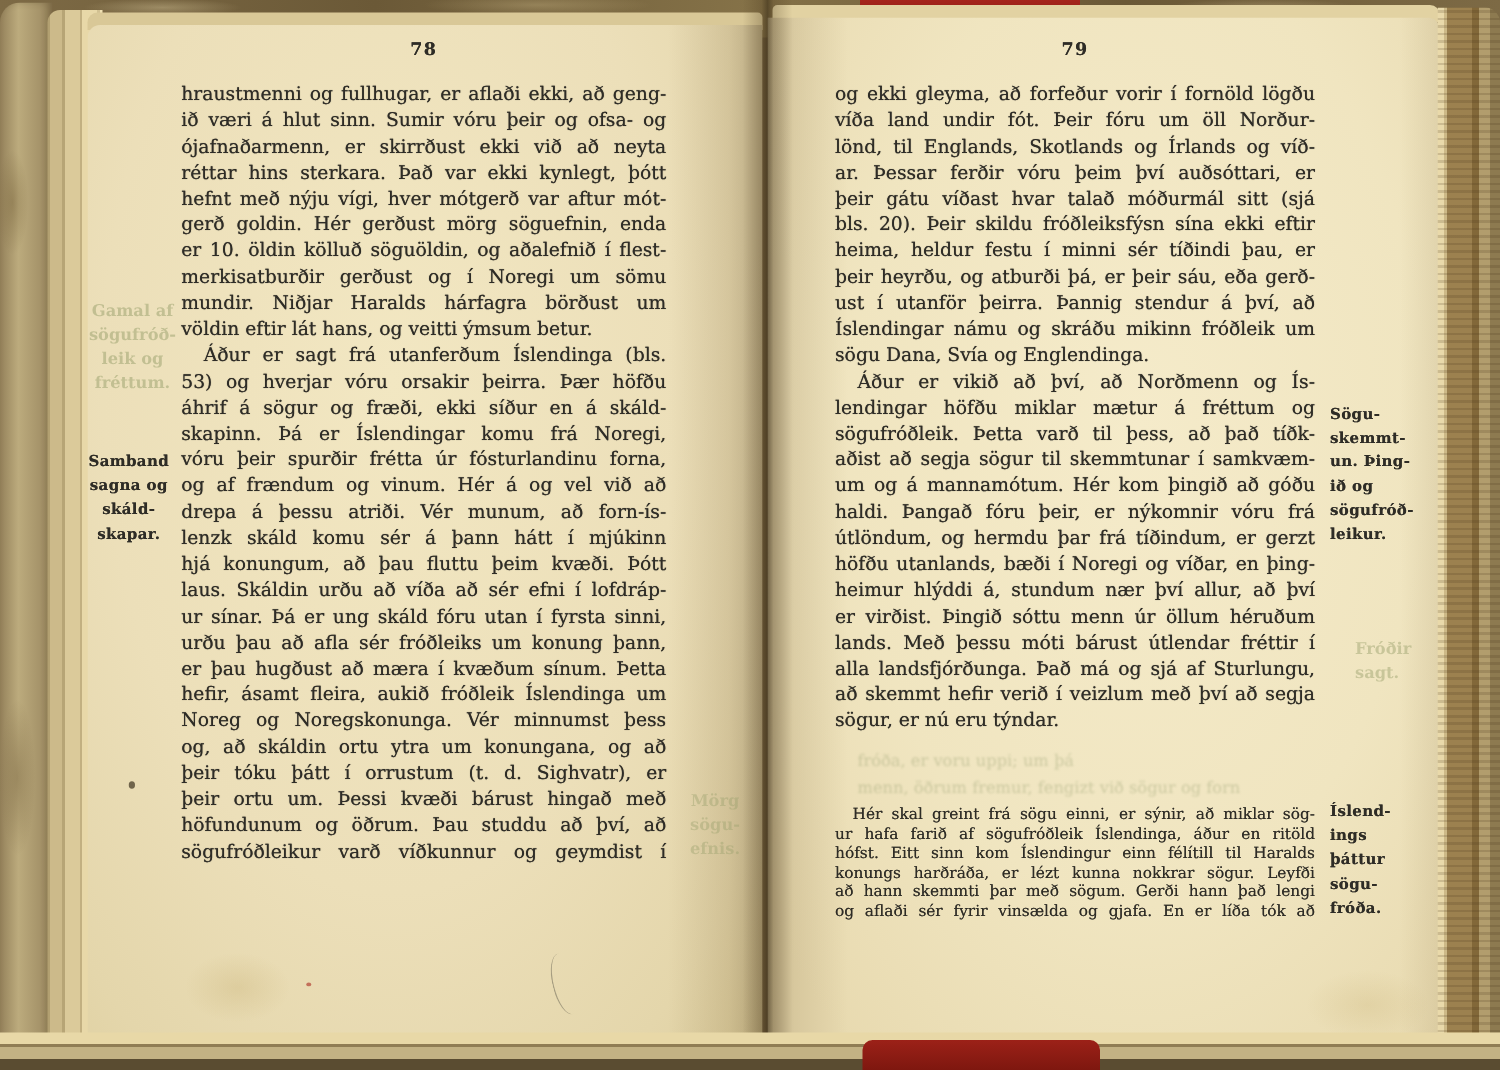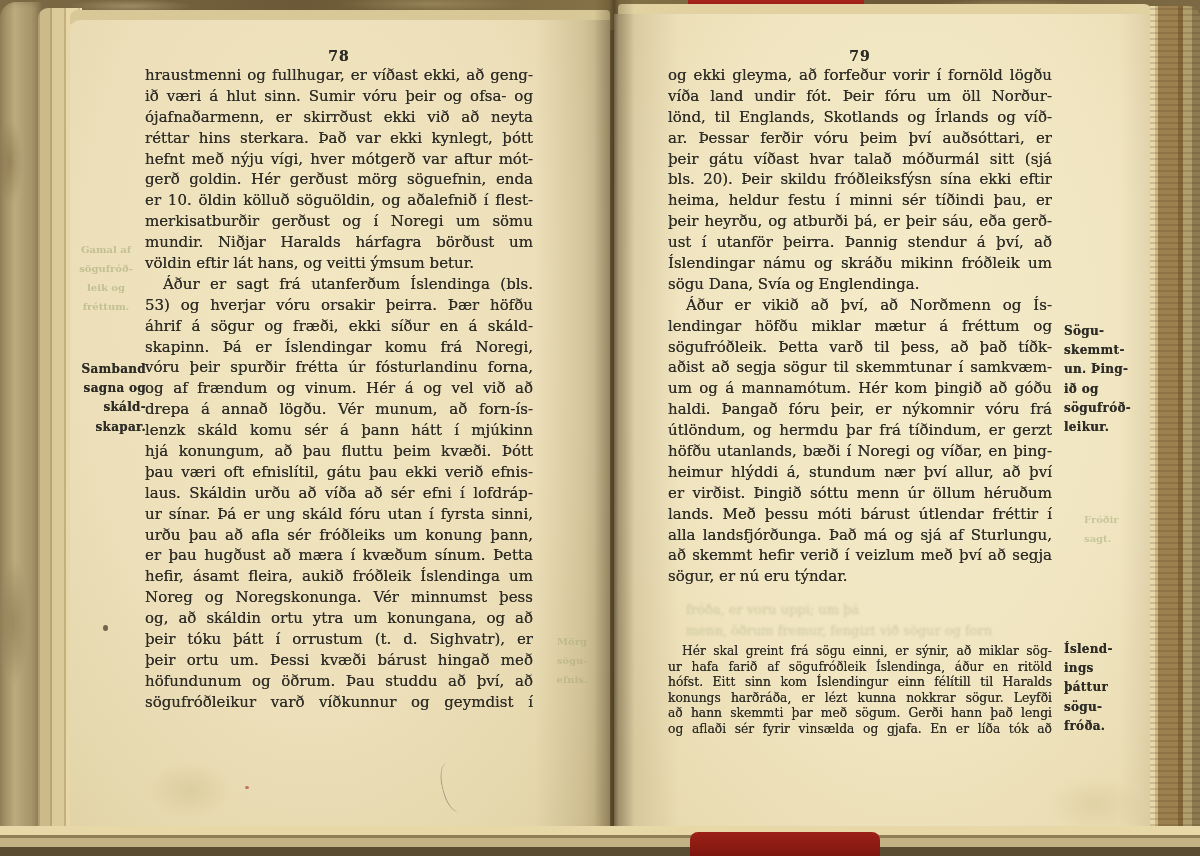--- a/index.html
+++ b/index.html
@@ -43,37 +43,37 @@
     linear-gradient(90deg, rgba(80,62,32,0), rgba(80,62,32,.30) 38%, rgba(52,39,18,.55) 50%,
       rgba(80,62,32,.28) 62%, rgba(80,62,32,0));}
   .bottom-strips{left:0;top:826px;width:1200px;height:30px;background:
     linear-gradient(#e8d8a7 0 9px,#907d54 9px 12px,#c3b284 12px 21px,#5a4c31 21px 30px);}
   .spine-red-bottom{left:690px;top:832px;width:190px;height:24px;border-radius:8px 8px 0 0;
     background:linear-gradient(#9c2118,#7e170f);}
 
   
   .ink{color:#2e2c26;}
   .pageno{font-size:14px;font-weight:bold;text-align:center;letter-spacing:1px;
-    text-shadow:0 0 .5px rgba(46,44,38,.8);margin-top:16px;}
+    text-shadow:0 0 .5px rgba(46,44,38,.8);}
   .body-text>div{height:20.9px;line-height:20.9px;font-size:15px;
     text-align:justify;text-align-last:justify;
     text-shadow:0 0 .6px rgba(46,44,38,.85);}
   .small-text>div{height:15.6px;line-height:15.6px;font-size:12.3px;
     text-align:justify;text-align-last:justify;
     text-shadow:0 0 .5px rgba(46,44,38,.8);}
   .body-text>div.noj,.small-text>div.noj{text-align:left;text-align-last:left;}
   .body-text>div.ind{text-indent:18px;}
   .small-text>div.ind{text-indent:14px;}
   .mnote>div{font-size:12px;line-height:19.2px;font-weight:bold;letter-spacing:.3px;
     text-shadow:0 0 .4px rgba(46,44,38,.8);}
   .mnote.center{text-align:center;}
 
   
   .ghost{color:#99a06c;font-weight:bold;filter:blur(.6px);}
-  .ghost>div{font-size:10px;line-height:19px;}
+  .ghost>div{font-size:13px;line-height:19px;}
   .ghost.center{text-align:center;}
   .ghost-body{color:#9aa173;font-weight:normal;filter:blur(.8px);opacity:.42;}
   .ghost-body>div{font-size:13px;line-height:20.5px;white-space:nowrap;}
 
   
   .pencil-mark{left:442px;top:762px;width:20px;height:50px;
     border-left:1.6px solid rgba(100,95,80,.5);
     border-radius:50% 0 0 50%/50% 0 0 50%;transform:rotate(-14deg);}
   .red-speck{left:245px;top:786px;width:4px;height:3px;border-radius:50%;
     background:rgba(170,40,30,.6);}
@@ -113,53 +113,52 @@
       <div>Fróðir</div>
       <div>sagt.</div>
     </div>
   <div class="layer ghost-body" style="left:686px;top:600px;width:380px;">
       <div>fróða, er voru uppi; um þá</div>
       <div>menn, öðrum fremur, fengizt við sögur og forn</div>
     </div>
 
   <div class="layer pageno ink" style="left:145px;top:32px;width:388px;">78</div>
   <div class="layer body-text ink" style="left:145px;top:65px;width:388px;">
-      <div>hraustmenni og fullhugar, er víðast ekki, að geng-</div>
+      <div>hraustmenni og fullhugar, er aflaði ekki, að geng-</div>
       <div>ið væri á hlut sinn. Sumir vóru þeir og ofsa- og</div>
       <div>ójafnaðarmenn, er skirrðust ekki við að neyta</div>
       <div>réttar hins sterkara. Það var ekki kynlegt, þótt</div>
       <div>hefnt með nýju vígi, hver mótgerð var aftur mót-</div>
       <div>gerð goldin. Hér gerðust mörg söguefnin, enda</div>
       <div>er 10. öldin kölluð söguöldin, og aðalefnið í flest-</div>
       <div>merkisatburðir gerðust og í Noregi um sömu</div>
       <div>mundir. Niðjar Haralds hárfagra börðust um</div>
       <div class="noj">völdin eftir lát hans, og veitti ýmsum betur.</div>
       <div class="ind">Áður er sagt frá utanferðum Íslendinga (bls.</div>
       <div>53) og hverjar vóru orsakir þeirra. Þær höfðu</div>
       <div>áhrif á sögur og fræði, ekki síður en á skáld-</div>
       <div>skapinn. Þá er Íslendingar komu frá Noregi,</div>
       <div>vóru þeir spurðir frétta úr fósturlandinu forna,</div>
       <div>og af frændum og vinum. Hér á og vel við að</div>
-      <div>drepa á annað lögðu. Vér munum, að forn-ís-</div>
+      <div>drepa á þessu atriði. Vér munum, að forn-ís-</div>
       <div>lenzk skáld komu sér á þann hátt í mjúkinn</div>
       <div>hjá konungum, að þau fluttu þeim kvæði. Þótt</div>
-      <div>þau væri oft efnislítil, gátu þau ekki verið efnis-</div>
       <div>laus. Skáldin urðu að víða að sér efni í lofdráp-</div>
       <div>ur sínar. Þá er ung skáld fóru utan í fyrsta sinni,</div>
       <div>urðu þau að afla sér fróðleiks um konung þann,</div>
       <div>er þau hugðust að mæra í kvæðum sínum. Þetta</div>
       <div>hefir, ásamt fleira, aukið fróðleik Íslendinga um</div>
       <div>Noreg og Noregskonunga. Vér minnumst þess</div>
       <div>og, að skáldin ortu ytra um konungana, og að</div>
       <div>þeir tóku þátt í orrustum (t. d. Sighvatr), er</div>
       <div>þeir ortu um. Þessi kvæði bárust hingað með</div>
       <div>höfundunum og öðrum. Þau studdu að því, að</div>
       <div>sögufróðleikur varð víðkunnur og geymdist í</div>
     </div>
-  <div class="layer mnote center ink" style="left:60px;top:360px;width:86px;text-align:right;">
+  <div class="layer mnote center ink" style="left:60px;top:360px;width:86px;">
       <div>Samband</div>
       <div>sagna og</div>
       <div>skáld-</div>
       <div>skapar.</div>
     </div>
 
   <div class="layer pageno ink" style="left:668px;top:32px;width:384px;">79</div>
   <div class="layer body-text ink" style="left:668px;top:65px;width:384px;">
       <div>og ekki gleyma, að forfeður vorir í fornöld lögðu</div>
       <div>víða land undir fót. Þeir fóru um öll Norður-</div>

